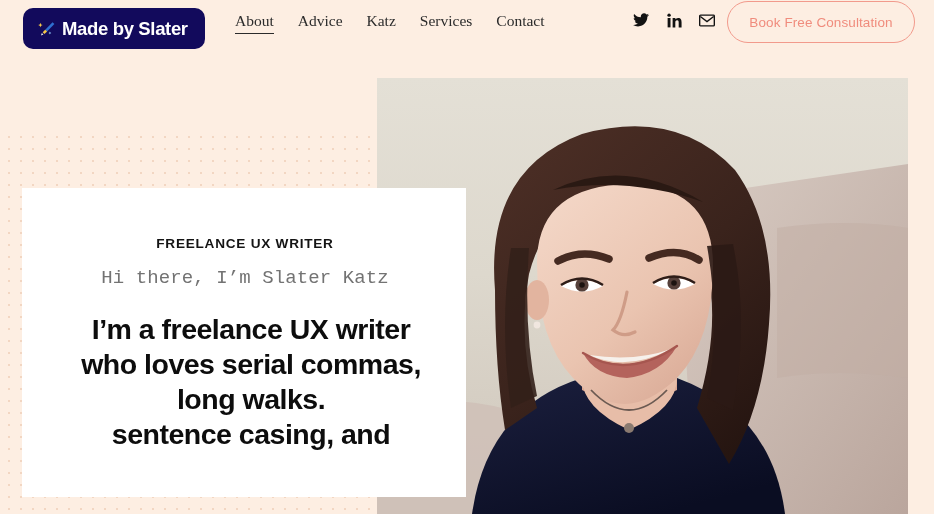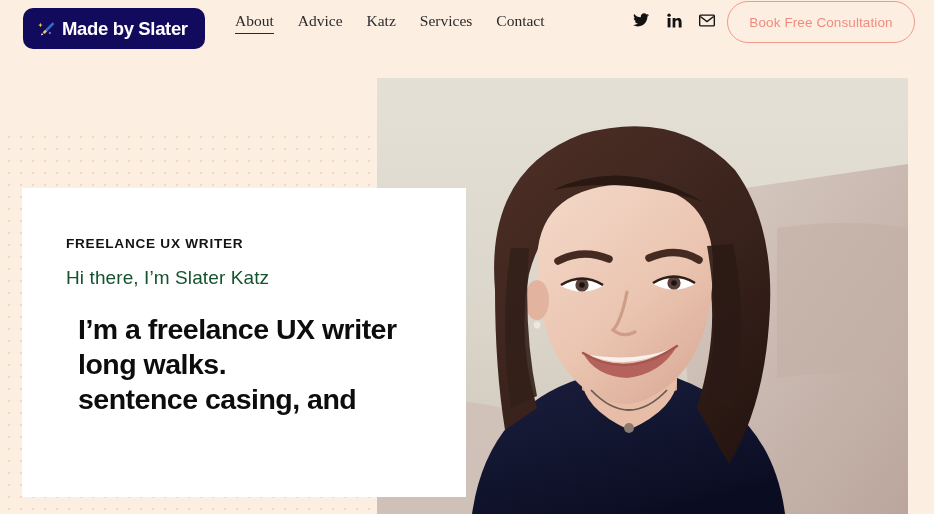--- a/index.html
+++ b/index.html
@@ -124,33 +124,34 @@
   .hero-photo svg { display:block; width:100%; height:100%; }
 
   
   .hero-card {
     position:absolute;
     left:22px; top:188px;
     width:444px; height:309px;
     background:#ffffff;
     z-index:15;
     padding:48px 42px 0 44px;
+    text-align:center;
   }
 
   .eyebrow {
     font-size:13.6px;
     font-weight:bold;
     letter-spacing:0.75px;
     color:#141414;
     margin-bottom:16px;
   }
   .subtitle {
-    font-family:Liberation Sans, sans-serif;
+    font-family:Liberation Mono, monospace;
     font-size:19px;
-    color:#14532d;
+    color:#737373;
     margin-bottom:23px;
     letter-spacing:0.1px;
   }
   .headline {
     font-size:28.5px;
     font-weight:bold;
     line-height:35px;
     letter-spacing:-0.5px;
     color:#0d0d0d;
     margin-left:12px;
@@ -238,20 +239,21 @@
       <path d="M214 312 Q252 352 290 312" stroke="#6b5a52" stroke-width="1.8" fill="none"></path>
       <circle cx="252" cy="350" r="5" fill="#8a7a70"></circle>
     </svg>
   </div>
 
   <div class="hero-card">
     <div class="eyebrow">FREELANCE UX WRITER</div>
     <div class="subtitle">Hi there, I’m Slater Katz</div>
     <h1 class="headline">
       <span class="hl-line">I’m a freelance UX writer</span>
+      <span class="hl-line">who loves serial commas,</span>
       <span class="hl-line">long walks.</span>
       <span class="hl-line">sentence casing, and</span>
     </h1>
   </div>
 
   <div class="navbar">
 
     <div class="logo-badge">
       <span>
         <svg class="wand-icon" viewBox="0 0 24 24">

